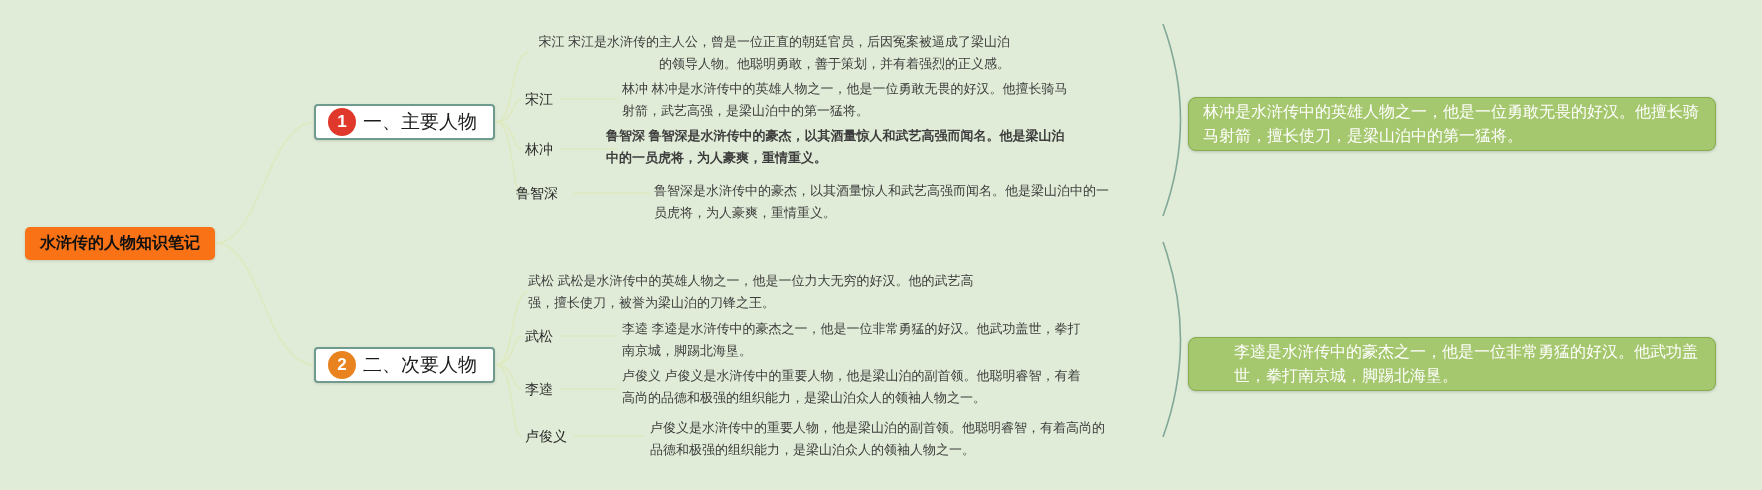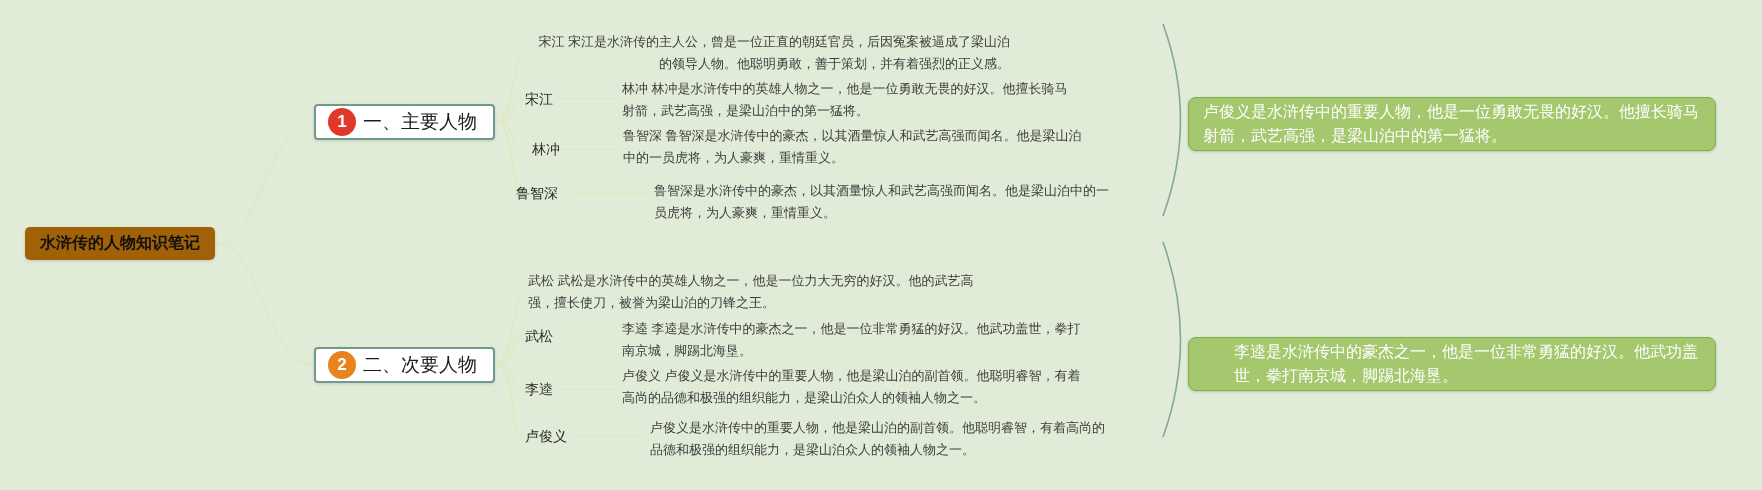--- a/index.html
+++ b/index.html
@@ -7,21 +7,21 @@
   .canvas{
     position:relative;
     width:1762px;height:490px;
     background:#e0ecd7;
     overflow:hidden;
   }
   .links{position:absolute;left:0;top:0;width:1762px;height:490px;}
   .node{position:absolute;box-sizing:border-box;}
   .root-node{
     left:25px;top:227px;width:190px;height:33px;
-    background:#a16207;border-radius:5px;
+    background:#f97316;border-radius:5px;
     display:flex;align-items:center;justify-content:center;
     font-size:16px;font-weight:700;color:#111;
     box-shadow:0 1px 3px rgba(0,0,0,.15);
   }
   .branch-node{
     width:181px;height:36px;
     background:#ffffff;border:2px solid #6f9a8e;border-radius:4px;
     display:flex;align-items:center;gap:7px;padding-left:12px;
     box-shadow:0 1px 3px rgba(0,0,0,.12);
   }
@@ -47,28 +47,28 @@
     background:#a5c76d;border:1px solid #84ad4f;border-radius:8px;
     padding:2px 14px;box-sizing:border-box;
     font-size:16px;line-height:24px;color:#ffffff;
     box-shadow:0 1px 3px rgba(0,0,0,.18);
   }
   .summary-1{top:97px;}
   .summary-2{top:337px;padding-left:45px;}
   
   .t-intro-1{left:528px;top:31px;width:482px;text-align:right;}
   .t-songjiang{left:622px;top:78px;width:455px;}
-  .t-linchong{left:623px;top:125px;width:465px;}
+  .t-linchong{left:606px;top:125px;width:465px;font-weight:bold;}
   .t-lzs{left:654px;top:180px;width:460px;}
   .t-intro-2{left:528px;top:270px;width:455px;}
   .t-wusong{left:622px;top:318px;width:465px;}
   .t-likui{left:622px;top:365px;width:465px;}
   .t-lujunyi{left:650px;top:417px;width:458px;}
   .l-songjiang{left:525px;top:90px;}
-  .l-linchong{left:525px;top:140px;margin-left:7px;}
+  .l-linchong{left:525px;top:140px;}
   .l-lzs{left:516px;top:184px;}
   .l-wusong{left:525px;top:327px;}
   .l-likui{left:525px;top:380px;}
   .l-lujunyi{left:525px;top:427px;text-align:right;}
 </style>
 </head>
 <body>
 
 <div class="canvas">
 
@@ -108,21 +108,21 @@
 
   <div class="child-label l-songjiang">宋江</div>
   <div class="desc t-songjiang">林冲 林冲是水浒传中的英雄人物之一，他是一位勇敢无畏的好汉。他擅长骑马射箭，武艺高强，是梁山泊中的第一猛将。</div>
 
   <div class="child-label l-linchong">林冲</div>
   <div class="desc t-linchong">鲁智深 鲁智深是水浒传中的豪杰，以其酒量惊人和武艺高强而闻名。他是梁山泊中的一员虎将，为人豪爽，重情重义。</div>
 
   <div class="child-label l-lzs">鲁智深</div>
   <div class="desc t-lzs">鲁智深是水浒传中的豪杰，以其酒量惊人和武艺高强而闻名。他是梁山泊中的一员虎将，为人豪爽，重情重义。</div>
 
-  <div class="summary-box summary-1">卢俊义是水浒传中的重要人物，他是一位勇敢无畏的好汉。他擅长骑马射箭，武艺高强，是梁山泊中的第一猛将。</div>
+  <div class="summary-box summary-1">林冲是水浒传中的英雄人物之一，他是一位勇敢无畏的好汉。他擅长骑马射箭，擅长使刀，是梁山泊中的第一猛将。</div>
 
   <div class="node branch-node branch-2">
     <span class="badge badge-orange">2</span>
     <span class="branch-label">二、次要人物</span>
   </div>
 
   <div class="desc t-intro-2">武松 武松是水浒传中的英雄人物之一，他是一位力大无穷的好汉。他的武艺高强，擅长使刀，被誉为梁山泊的刀锋之王。</div>
 
   <div class="child-label l-wusong">武松</div>
   <div class="desc t-wusong">李逵 李逵是水浒传中的豪杰之一，他是一位非常勇猛的好汉。他武功盖世，拳打南京城，脚踢北海垦。</div>

